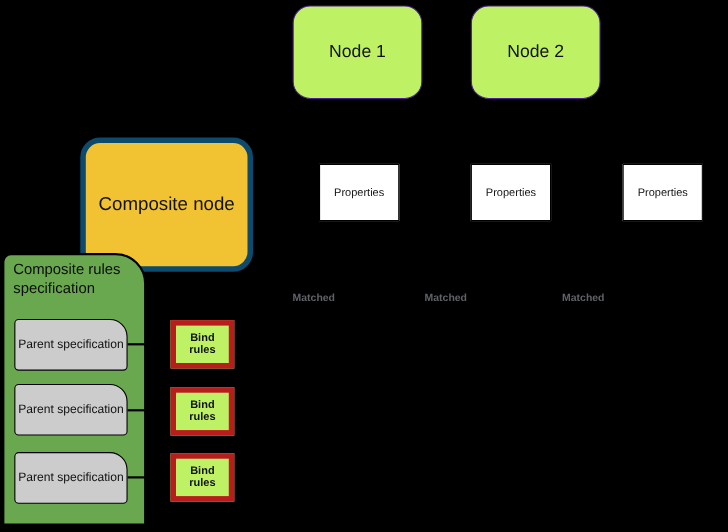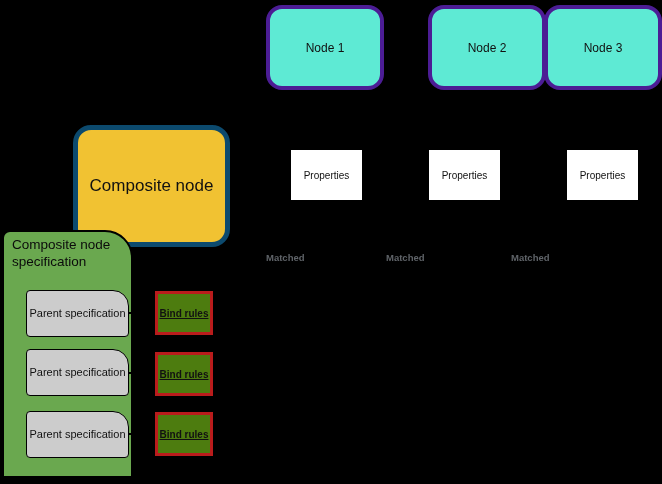--- a/index.html
+++ b/index.html
@@ -12,24 +12,24 @@
   }
   .box{
     position:absolute;
     box-sizing:border-box;
     display:flex;align-items:center;justify-content:center;
     text-align:center;
     color:#111;
   }
   .node{
     top:5px;width:118px;height:85px;
-    background:#5eead4;
-    border:4px solid #4c1d95;
+    background:#bef264;
+    border:1px solid #4c1d95;
     border-radius:16px;
-    font-size:12px;
+    font-size:16px;
   }
   .node1{left:266px;}
   .node2{left:428px;}
   .node3{left:544px;}
   .composite{
     left:73px;top:125px;width:157px;height:122px;
     background:#f1c232;
     border:5px solid #0c4a6e;
     border-radius:18px;
     font-size:17px;
@@ -40,21 +40,21 @@
     background:#fff;
     border:1px solid #000;
     font-size:10px;font-weight:400;
     z-index:2;
   }
   .props1{left:290px;}
   .props2{left:428px;}
   .props3{left:566px;}
   .matched{
     position:absolute;
-    top:252px;
+    top:266px;
     font-size:9.5px;font-weight:700;
     color:#5f6368;
     z-index:2;
   }
   .matched1{left:266px;}
   .matched2{left:386px;}
   .matched3{left:511px;}
   .spec-group{
     position:absolute;
     left:2px;top:230px;width:131px;height:248px;
@@ -74,55 +74,51 @@
   .connector{
     position:absolute;
     left:116px;width:40px;height:2px;
     background:#000;
     z-index:3;
   }
   .conn1{top:312px;}
   .conn2{top:372px;}
   .conn3{top:433px;}
   .parent-spec{
-    left:26px;width:103px;height:47px;
+    left:13px;width:103px;height:47px;
     background:#ccc;
     border:1.5px solid #000;
     border-radius:4px 16px 4px 4px;
     font-size:11px;line-height:13.5px;
     z-index:4;
   }
   .ps1{top:290px;}
   .ps2{top:349px;}
   .ps3{top:411px;}
   .bind-rules{
     left:155px;width:58px;height:44px;
-    background:#4d7c0f;
-    border:3px solid #b91c1c;
+    background:#bef264;
+    border:5px solid #b91c1c;
     font-size:10px;font-weight:700;
     z-index:4;
-    text-decoration:underline;
   }
   .br1{top:291px;}
   .br2{top:352px;}
   .br3{top:412px;}
 </style>
 </head>
 <body>
 
 <div class="stage">
 
   <div class="box node node1">
     <span>Node 1</span>
   </div>
   <div class="box node node2">
     <span>Node 2</span>
-  </div>
-  <div class="box node node3">
-    <span>Node 3</span>
   </div>
 
   <div class="box composite">
     <span>Composite node</span>
   </div>
 
   <div class="box props props1">
     <span>Properties</span>
   </div>
   <div class="box props props2">
@@ -130,21 +126,21 @@
   </div>
   <div class="box props props3">
     <span>Properties</span>
   </div>
 
   <div class="matched matched1">Matched</div>
   <div class="matched matched2">Matched</div>
   <div class="matched matched3">Matched</div>
 
   <div class="spec-group">
-    <div class="spec-group-title">Composite node specification</div>
+    <div class="spec-group-title">Composite rules specification</div>
   </div>
 
   <div class="connector conn1"></div>
   <div class="connector conn2"></div>
   <div class="connector conn3"></div>
 
   <div class="box parent-spec ps1">
     <span>Parent specification</span>
   </div>
   <div class="box parent-spec ps2">

